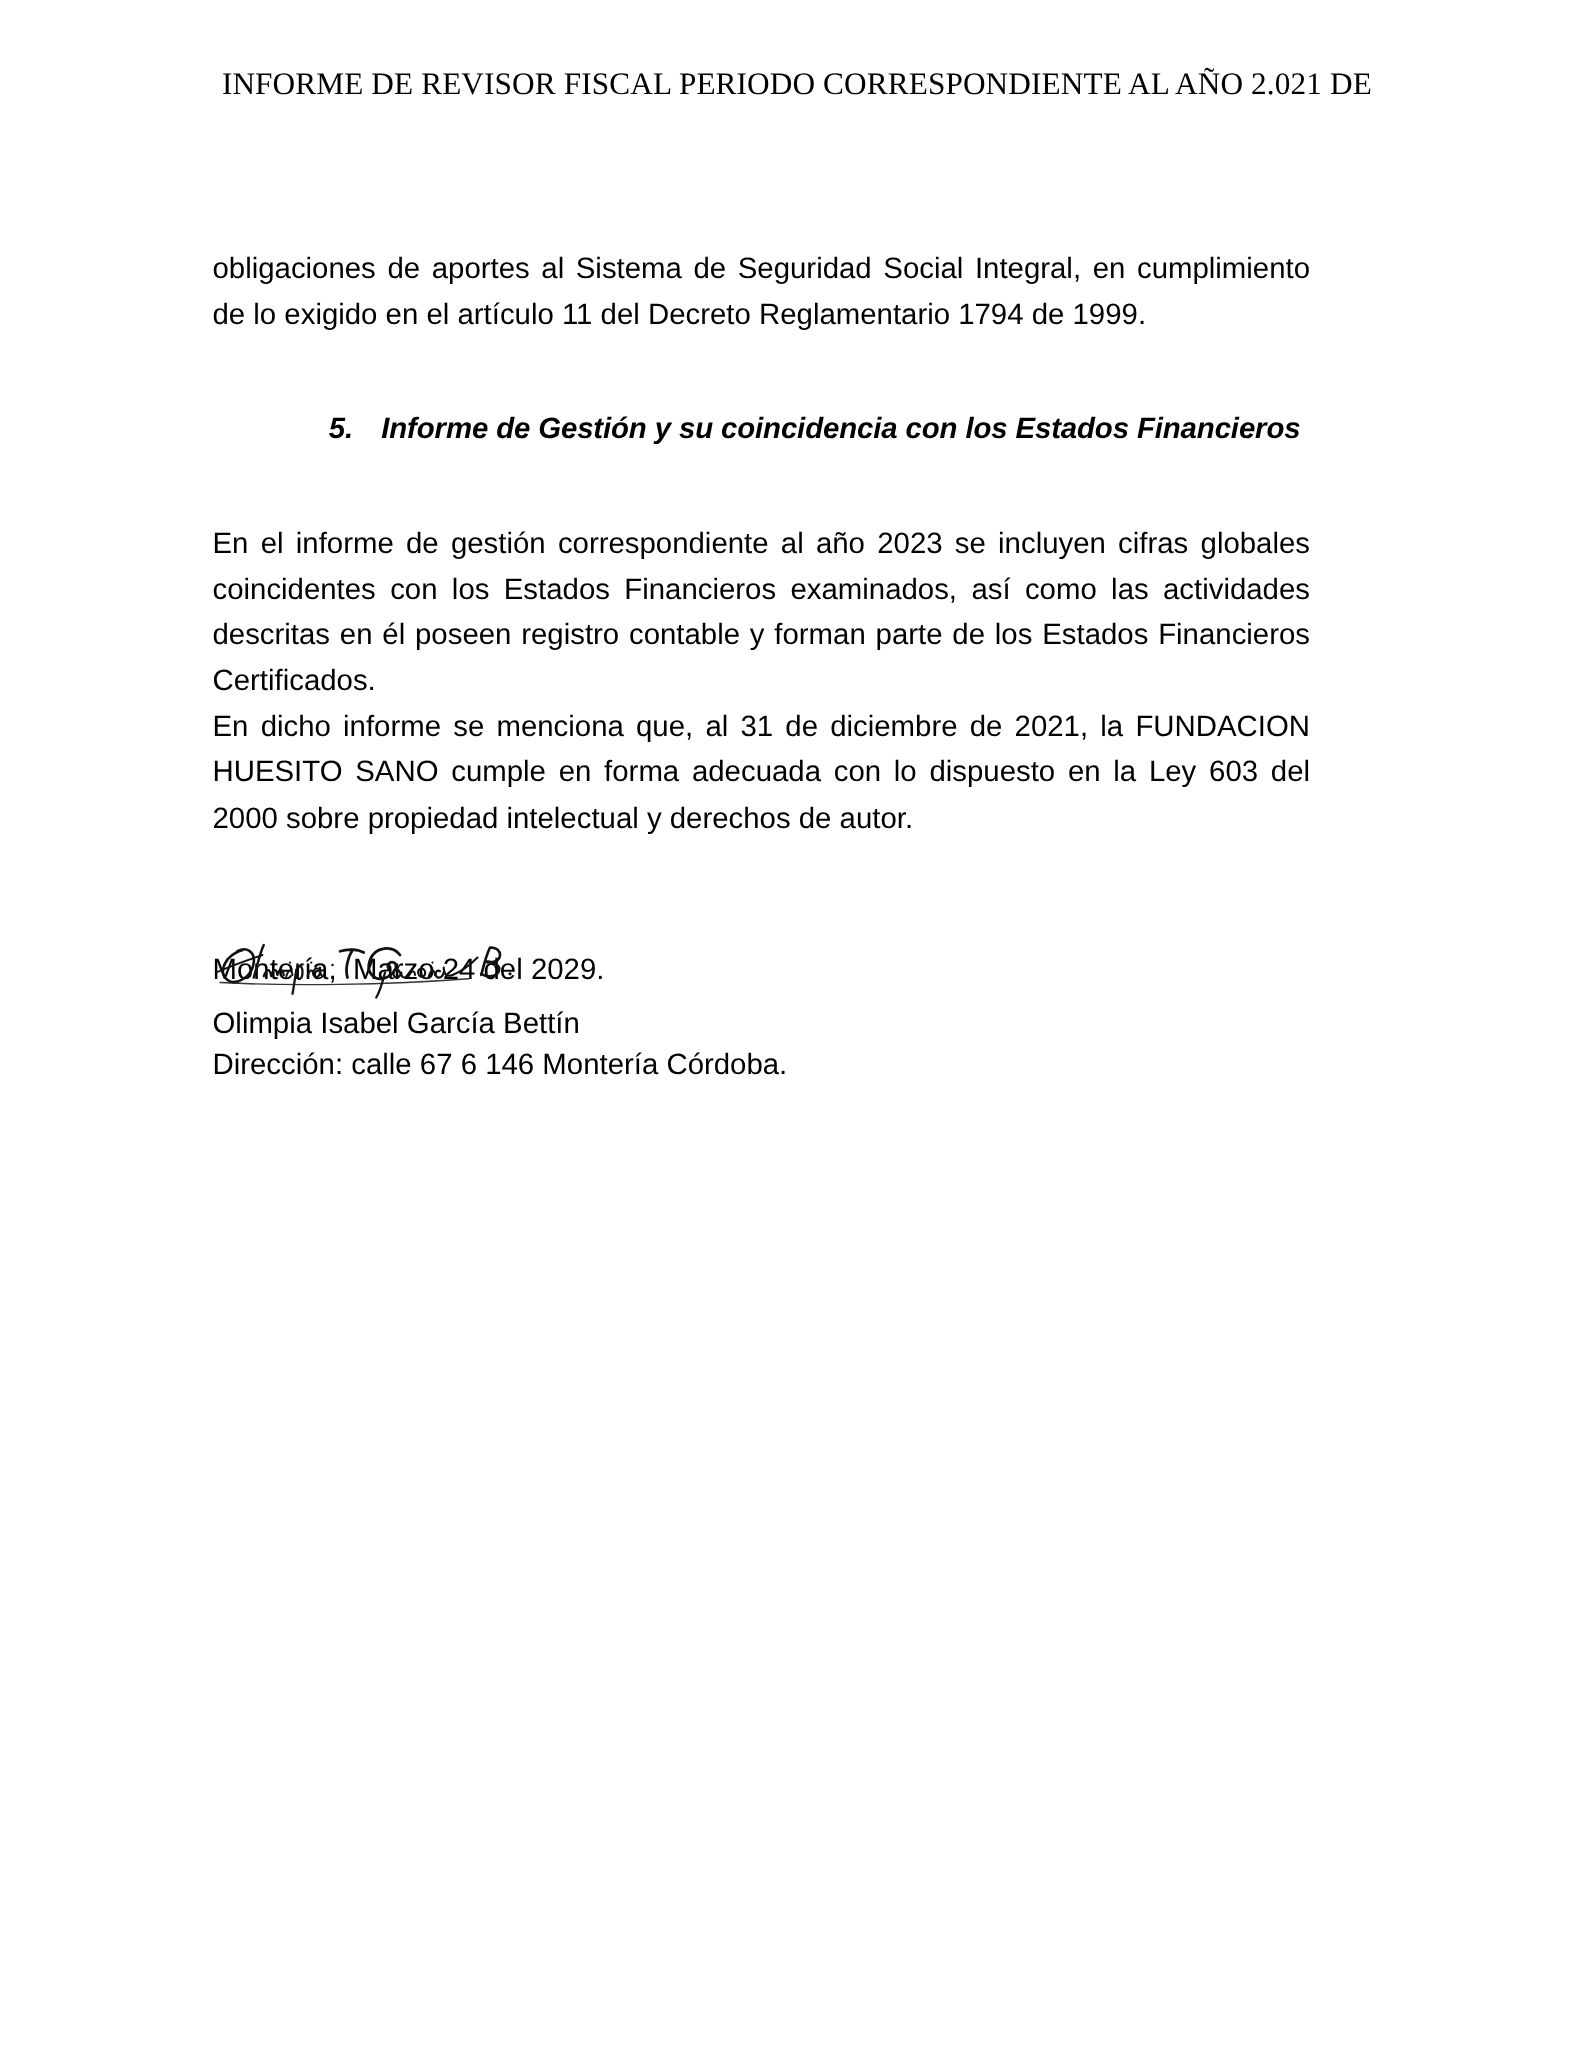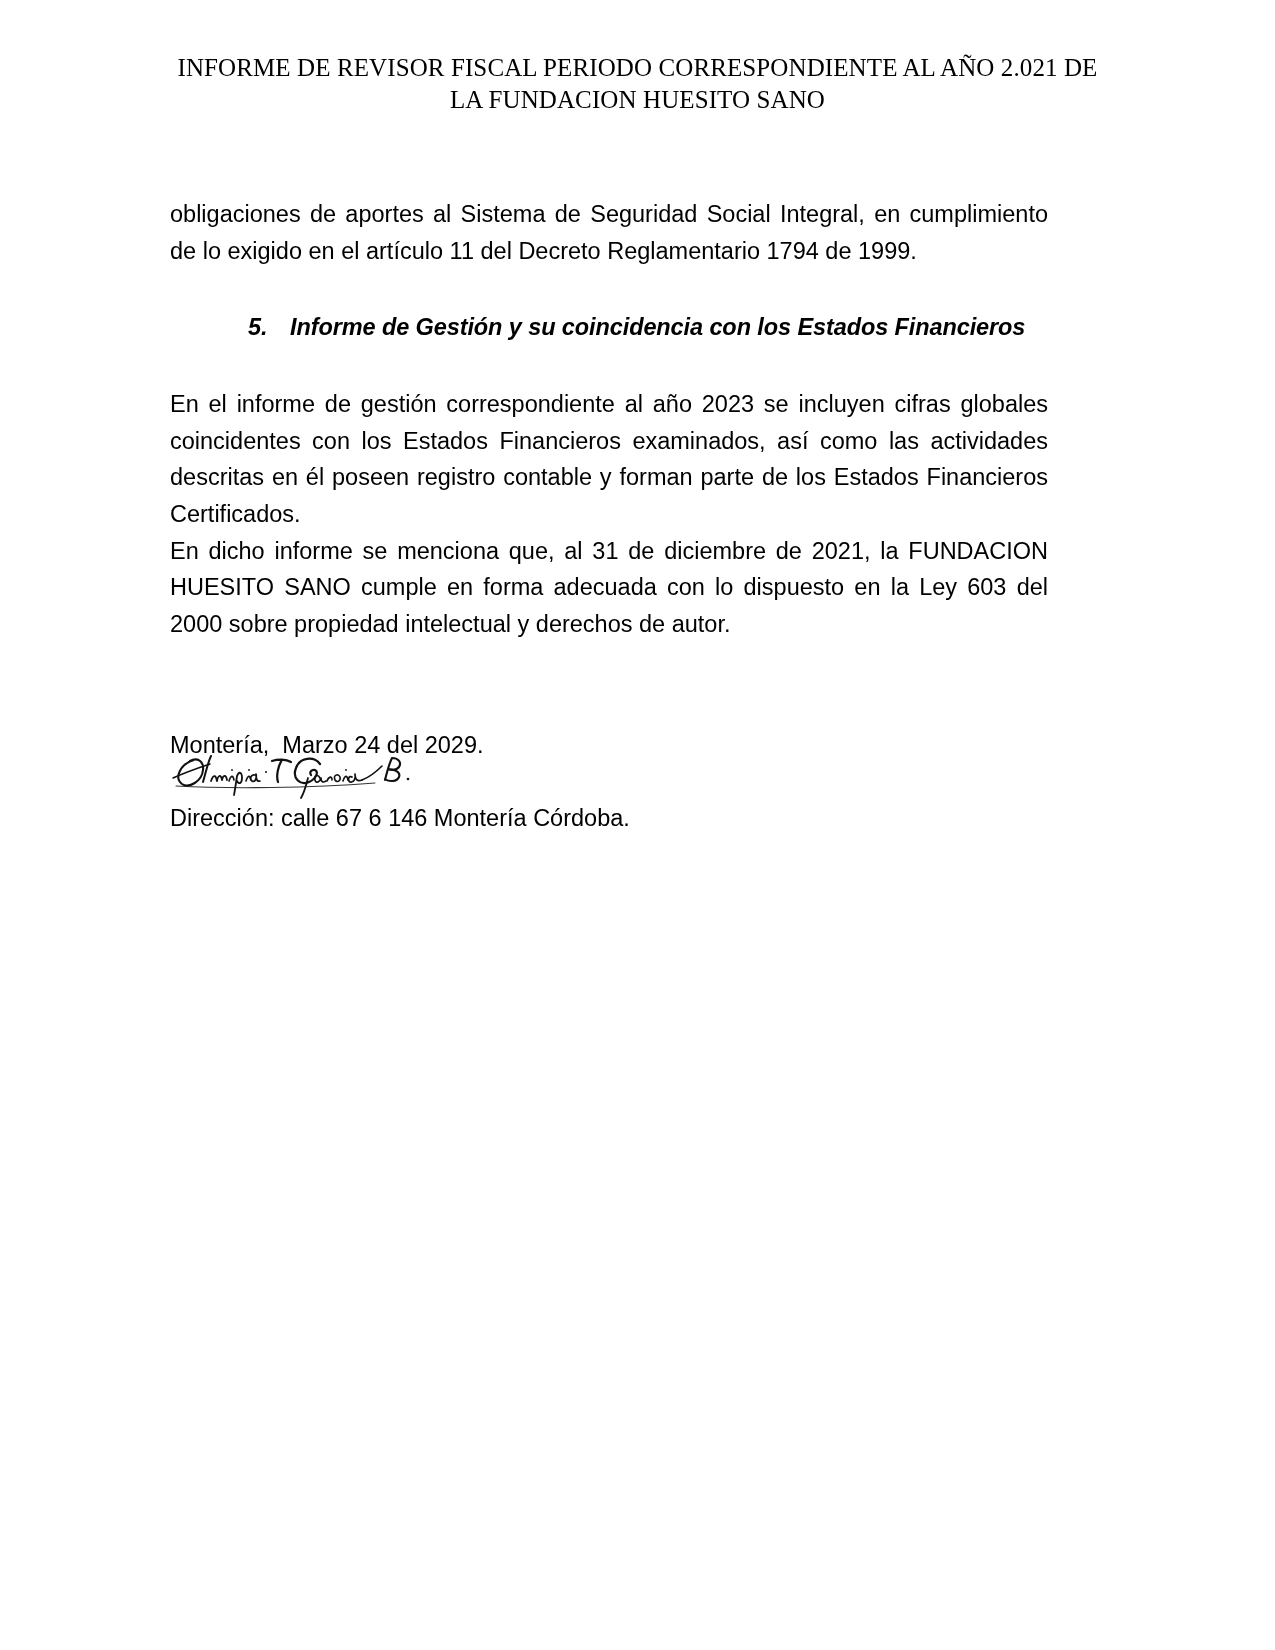--- a/index.html
+++ b/index.html
@@ -51,21 +51,21 @@
     text-align: justify;
     text-justify: inter-word;
   }
 
   .gap-sm { height: 26px; }
   .gap-md { height: 40px; }
   .gap-lg { height: 58px; }
 
   
   .section-heading {
-    margin: 0;
+    margin: 15px;
     padding-left: 78px;
     font-weight: bold;
     font-style: italic;
     font-size: 23.5px;
     letter-spacing: -0.1px;
     white-space: nowrap;
   }
   .section-heading .num {
     display: inline-block;
     width: 42px;
@@ -103,21 +103,20 @@
     white-space: nowrap;
   }
 </style>
 </head>
 <body>
 
 <div class="page">
 
   <div class="doc-header">
     <span class="hline">INFORME DE REVISOR FISCAL PERIODO CORRESPONDIENTE AL AÑO 2.021 DE</span>
-    <span class="hline">LA FUNDACION HUESITO SANO</span>
   </div>
 
   <div class="body-area">
 
     <p class="para">obligaciones de aportes al Sistema de Seguridad Social Integral, en cumplimiento de lo exigido en el artículo 11 del Decreto Reglamentario 1794 de 1999.</p>
 
     <div class="gap-md"></div>
 
     <p class="section-heading">
       <span class="num">5.</span><span>Informe de Gestión y su coincidencia con los Estados Financieros</span>
@@ -175,17 +174,18 @@
 
           <path d="M215 32 C217 24, 219 16, 222 10 C228 10, 232 14, 229 19 C226 23, 220 22, 218 21 C224 21, 231 24, 229 29 C227 34, 219 34, 215 31" stroke-width="2.1"></path>
 
           <circle cx="238" cy="31" r="1.3" fill="#111111" stroke="none"></circle>
 
           <path d="M6 38 C60 41, 140 40, 205 35" stroke-width="1.1" opacity="0.85"></path>
         </g>
       </svg>
     </div>
 
+    <div class="sig-name">Olimpia Isabel García Bettín</div>
     <div class="sig-address">Dirección: calle 67 6 146 Montería Córdoba.</div>
 
   </div>
 
 </div>
 
 </body></html>

